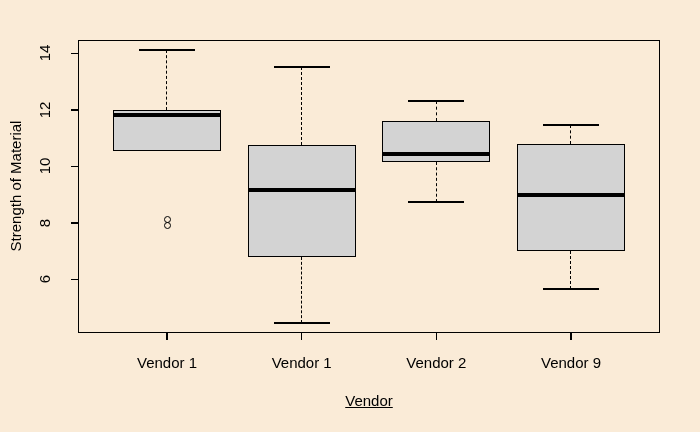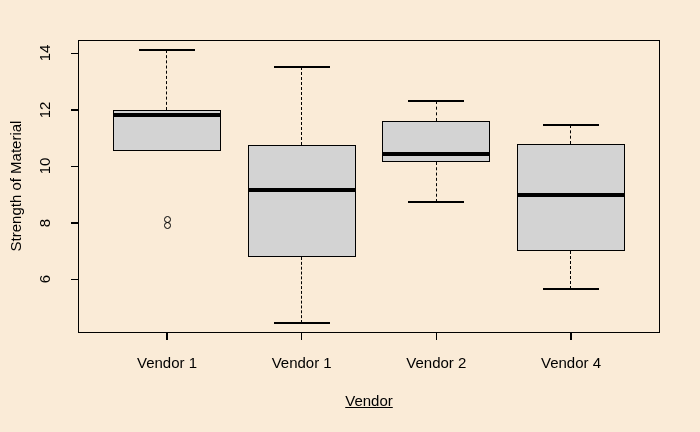--- a/index.html
+++ b/index.html
@@ -84,21 +84,21 @@
       <div class="ytick-label" style="left: 44px; top: 222.807px;">8</div>
       <div class="ytick" style="left: 71px; top: 278.566px;"></div>
       <div class="ytick-label" style="left: 44px; top: 279.316px;">6</div>
       <div class="xtick" style="left: 166.25px; top: 333px;"></div>
       <div class="xtick-label" style="left: 167px; top: 354px;">Vendor 1</div>
       <div class="xtick" style="left: 300.92px; top: 333px;"></div>
       <div class="xtick-label" style="left: 301.67px; top: 354px;">Vendor 1</div>
       <div class="xtick" style="left: 435.59px; top: 333px;"></div>
       <div class="xtick-label" style="left: 436.34px; top: 354px;">Vendor 2</div>
       <div class="xtick" style="left: 570.26px; top: 333px;"></div>
-      <div class="xtick-label" style="left: 571.01px; top: 354px;">Vendor 4</div>
+      <div class="xtick-label" style="left: 571.01px; top: 354px;">Vendor 9</div>
       <div class="bp-whisker" style="left: 166.25px; top: 50.4542px; height: 59.3346px;"></div>
       <div class="bp-cap" style="left: 139px; top: 49.4542px; width: 56px;"></div>
       <div class="bp-box" style="left: 113px; top: 109.789px; width: 108px; height: 40.9691px; background: rgb(211, 211, 211);"></div>
       <div class="bp-median" style="left: 113px; top: 113.44px; width: 108px;"></div>
       <div class="bp-outlier" style="left: 163.5px; top: 216.482px;"></div>
       <div class="bp-outlier" style="left: 163.5px; top: 222.133px;"></div>
       <div class="bp-whisker" style="left: 300.92px; top: 67.4069px; height: 77.7001px;"></div>
       <div class="bp-cap" style="left: 273.67px; top: 66.4069px; width: 56px;"></div>
       <div class="bp-whisker" style="left: 300.92px; top: 256.713px; height: 66.3983px;"></div>
       <div class="bp-cap" style="left: 273.67px; top: 322.111px; width: 56px;"></div>

